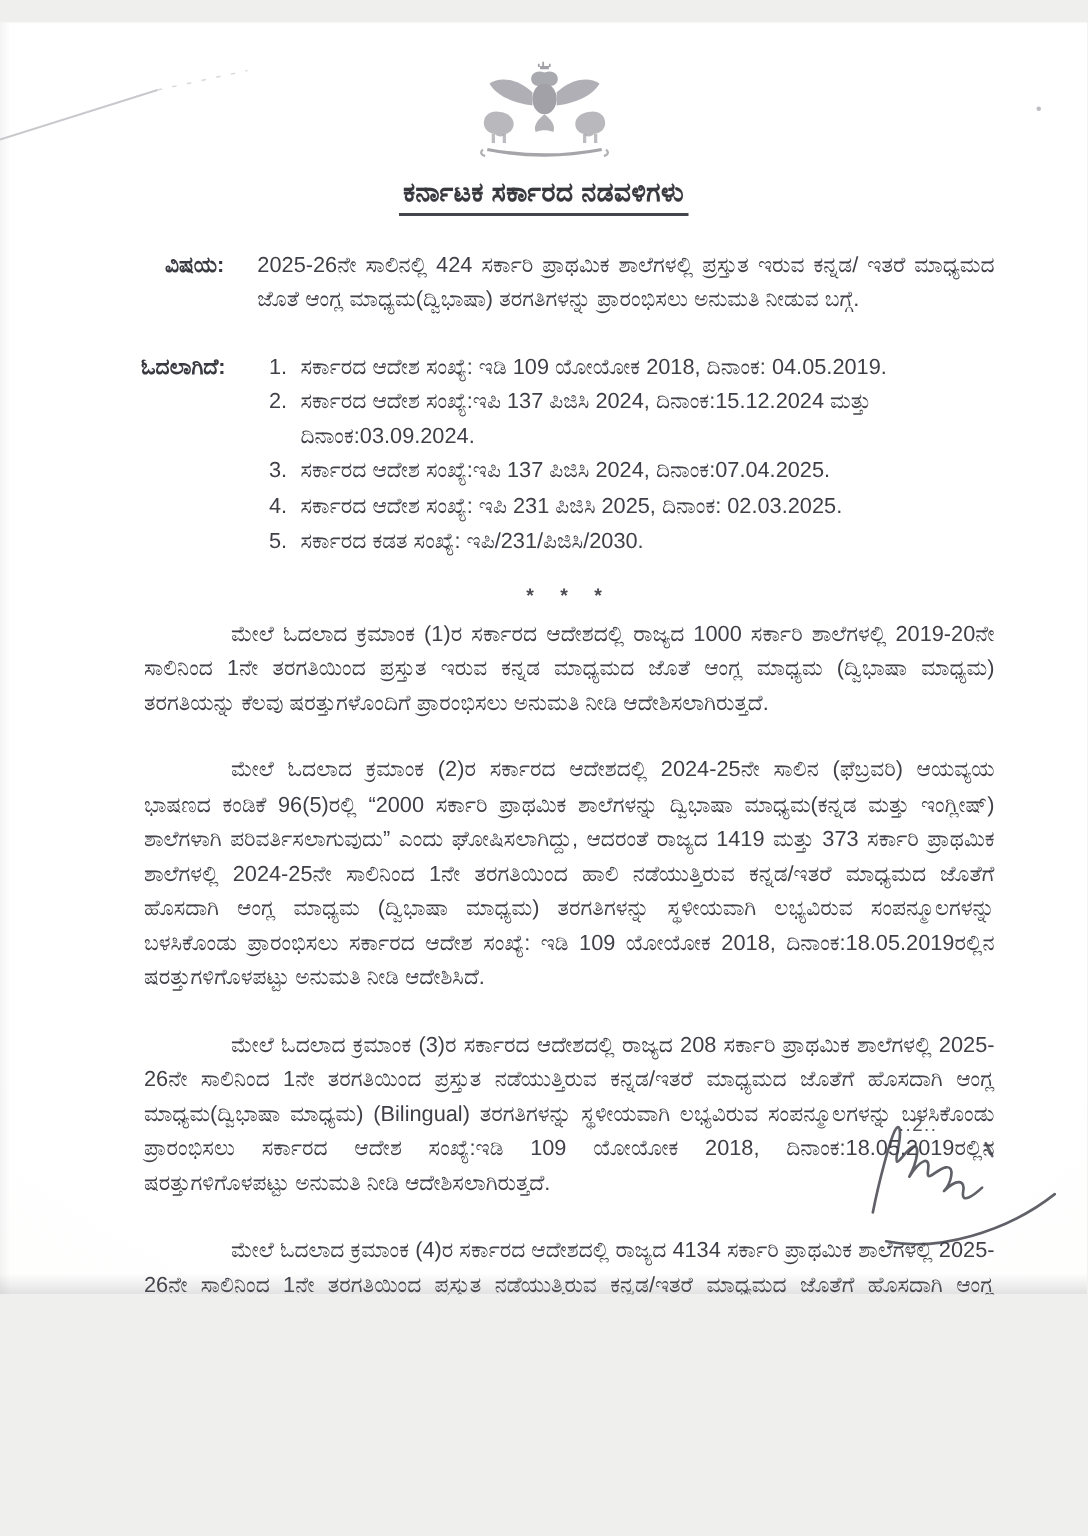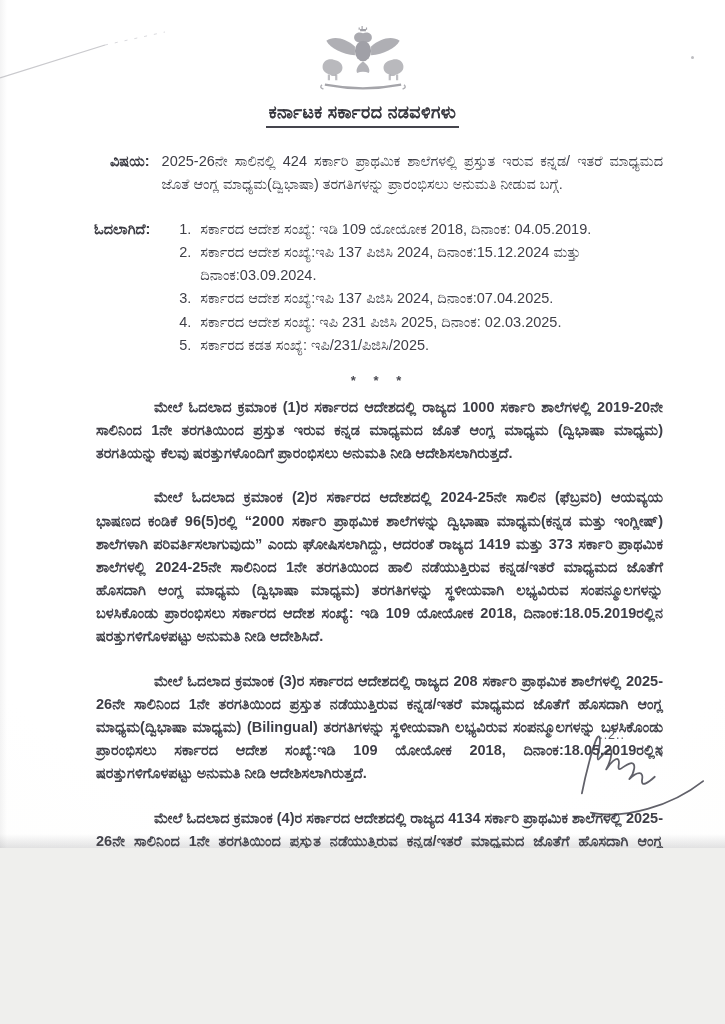--- a/index.html
+++ b/index.html
@@ -1,19 +1,19 @@
 <!DOCTYPE html>
 <html lang="kn"><head>
 <meta charset="utf-8">
 <style>
   html,body{margin:0;padding:0;background:#efefed;}
   .sheet{
     position:relative;
     width:725px;height:848px;
-    margin:0 auto;
+    margin:15px auto;
     overflow:hidden;
     background:
       radial-gradient(130% 110% at 50% 38%, #ffffff 55%, #fdfdfc 80%, #f4f4f2 100%);
     font-family:"Liberation Sans","DejaVu Sans",sans-serif;
     color:#3f3f47;
   }
   
   .edge-left{position:absolute;left:0;top:0;bottom:0;width:7px;
     background:linear-gradient(to right, rgba(90,90,95,0.07), rgba(90,90,95,0));}
   .edge-bottom{position:absolute;left:0;right:0;bottom:0;height:14px;
@@ -28,41 +28,41 @@
     display:inline-block;
     font-size:17.5px;font-weight:700;color:#38383f;
     letter-spacing:.4px;
     border-bottom:2.2px solid #45454d;
     padding:0 3px 2.5px;
     text-shadow:0 0 .6px rgba(60,60,65,.35);
   }
 
   .body-col{margin:22px 62px 0 96px;font-size:14.5px;line-height:1.6;}
 
-  .subject-row{display:flex;align-items:flex-start;gap:10px;margin-left:14px;}
+  .subject-row{display:flex;align-items:flex-start;gap:20px;margin-left:14px;}
   .subject-label{font-weight:700;color:#3a3a42;white-space:nowrap;}
   .subject-text{flex:1;text-align:justify;padding-left:2px;}
 
   .refs-row{display:flex;align-items:flex-start;margin-top:22px;margin-left:-2px;gap:26px;}
   .refs-label{font-weight:700;color:#3a3a42;white-space:nowrap;}
   .refs-list{flex:1;margin:0;padding:0;list-style:none;}
   .ref-item{display:flex;gap:9px;}
   .ref-num{min-width:15px;text-align:right;flex:none;}
   .ref-text{flex:1;text-align:left;}
 
   .separator{
     text-align:center;margin:14px 0 4px;letter-spacing:7px;
     font-weight:700;font-size:13px;color:#4a4a52;
   }
 
   .preamble-heading{
     font-weight:700;font-style:italic;font-size:15.5px;color:#3a3a42;
     margin:10px 0 6px;letter-spacing:.2px;
   }
-  .para{text-align:justify;text-indent:58px;margin:0 0 21px;font-weight:bold;}
+  .para{text-align:justify;text-indent:58px;margin:0 0 21px;}
 
   .page-number{
     position:absolute;right:100px;bottom:106px;
     font-size:12.5px;color:#55555e;letter-spacing:1px;
   }
   .signature{position:absolute;right:14px;bottom:20px;width:158px;height:108px;
     transform:rotate(-3deg);}
 </style>
 </head>
 <body>
@@ -127,21 +127,21 @@
         <li class="ref-item">
           <span class="ref-num">3.</span>
           <span class="ref-text">ಸರ್ಕಾರದ ಆದೇಶ ಸಂಖ್ಯೆ:ಇಪಿ 137 ಪಿಜಿಸಿ 2024, ದಿನಾಂಕ:07.04.2025.</span>
         </li>
         <li class="ref-item">
           <span class="ref-num">4.</span>
           <span class="ref-text">ಸರ್ಕಾರದ ಆದೇಶ ಸಂಖ್ಯೆ: ಇಪಿ 231 ಪಿಜಿಸಿ 2025, ದಿನಾಂಕ: 02.03.2025.</span>
         </li>
         <li class="ref-item">
           <span class="ref-num">5.</span>
-          <span class="ref-text">ಸರ್ಕಾರದ ಕಡತ ಸಂಖ್ಯೆ: ಇಪಿ/231/ಪಿಜಿಸಿ/2025.</span>
+          <span class="ref-text">ಸರ್ಕಾರದ ಕಡತ ಸಂಖ್ಯೆ: ಇಪಿ/231/ಪಿಜಿಸಿ/2030.</span>
         </li>
       </ol>
     </div>
 
     <div class="separator">* * *</div>
 
     <p class="para">ಮೇಲೆ ಓದಲಾದ ಕ್ರಮಾಂಕ (1)ರ ಸರ್ಕಾರದ ಆದೇಶದಲ್ಲಿ ರಾಜ್ಯದ 1000 ಸರ್ಕಾರಿ ಶಾಲೆಗಳಲ್ಲಿ 2019-20ನೇ ಸಾಲಿನಿಂದ 1ನೇ ತರಗತಿಯಿಂದ ಪ್ರಸ್ತುತ ಇರುವ ಕನ್ನಡ ಮಾಧ್ಯಮದ ಜೊತೆ ಆಂಗ್ಲ ಮಾಧ್ಯಮ (ದ್ವಿಭಾಷಾ ಮಾಧ್ಯಮ) ತರಗತಿಯನ್ನು ಕೆಲವು ಷರತ್ತುಗಳೊಂದಿಗೆ ಪ್ರಾರಂಭಿಸಲು ಅನುಮತಿ ನೀಡಿ ಆದೇಶಿಸಲಾಗಿರುತ್ತದೆ.</p>
     <p class="para">ಮೇಲೆ ಓದಲಾದ ಕ್ರಮಾಂಕ (2)ರ ಸರ್ಕಾರದ ಆದೇಶದಲ್ಲಿ 2024-25ನೇ ಸಾಲಿನ (ಫೆಬ್ರವರಿ) ಆಯವ್ಯಯ ಭಾಷಣದ ಕಂಡಿಕೆ 96(5)ರಲ್ಲಿ “2000 ಸರ್ಕಾರಿ ಪ್ರಾಥಮಿಕ ಶಾಲೆಗಳನ್ನು ದ್ವಿಭಾಷಾ ಮಾಧ್ಯಮ(ಕನ್ನಡ ಮತ್ತು ಇಂಗ್ಲೀಷ್) ಶಾಲೆಗಳಾಗಿ ಪರಿವರ್ತಿಸಲಾಗುವುದು” ಎಂದು ಘೋಷಿಸಲಾಗಿದ್ದು, ಆದರಂತೆ ರಾಜ್ಯದ 1419 ಮತ್ತು 373 ಸರ್ಕಾರಿ ಪ್ರಾಥಮಿಕ ಶಾಲೆಗಳಲ್ಲಿ 2024-25ನೇ ಸಾಲಿನಿಂದ 1ನೇ ತರಗತಿಯಿಂದ ಹಾಲಿ ನಡೆಯುತ್ತಿರುವ ಕನ್ನಡ/ಇತರೆ ಮಾಧ್ಯಮದ ಜೊತೆಗೆ ಹೊಸದಾಗಿ ಆಂಗ್ಲ ಮಾಧ್ಯಮ (ದ್ವಿಭಾಷಾ ಮಾಧ್ಯಮ) ತರಗತಿಗಳನ್ನು ಸ್ಥಳೀಯವಾಗಿ ಲಭ್ಯವಿರುವ ಸಂಪನ್ಮೂಲಗಳನ್ನು ಬಳಸಿಕೊಂಡು ಪ್ರಾರಂಭಿಸಲು ಸರ್ಕಾರದ ಆದೇಶ ಸಂಖ್ಯೆ: ಇಡಿ 109 ಯೋಯೋಕ 2018, ದಿನಾಂಕ:18.05.2019ರಲ್ಲಿನ ಷರತ್ತುಗಳಿಗೊಳಪಟ್ಟು ಅನುಮತಿ ನೀಡಿ ಆದೇಶಿಸಿದೆ.</p>
     <p class="para">ಮೇಲೆ ಓದಲಾದ ಕ್ರಮಾಂಕ (3)ರ ಸರ್ಕಾರದ ಆದೇಶದಲ್ಲಿ ರಾಜ್ಯದ 208 ಸರ್ಕಾರಿ ಪ್ರಾಥಮಿಕ ಶಾಲೆಗಳಲ್ಲಿ 2025-26ನೇ ಸಾಲಿನಿಂದ 1ನೇ ತರಗತಿಯಿಂದ ಪ್ರಸ್ತುತ ನಡೆಯುತ್ತಿರುವ ಕನ್ನಡ/ಇತರೆ ಮಾಧ್ಯಮದ ಜೊತೆಗೆ ಹೊಸದಾಗಿ ಆಂಗ್ಲ ಮಾಧ್ಯಮ(ದ್ವಿಭಾಷಾ ಮಾಧ್ಯಮ) (Bilingual) ತರಗತಿಗಳನ್ನು ಸ್ಥಳೀಯವಾಗಿ ಲಭ್ಯವಿರುವ ಸಂಪನ್ಮೂಲಗಳನ್ನು ಬಳಸಿಕೊಂಡು ಪ್ರಾರಂಭಿಸಲು ಸರ್ಕಾರದ ಆದೇಶ ಸಂಖ್ಯೆ:ಇಡಿ 109 ಯೋಯೋಕ 2018, ದಿನಾಂಕ:18.05.2019ರಲ್ಲಿನ ಷರತ್ತುಗಳಿಗೊಳಪಟ್ಟು ಅನುಮತಿ ನೀಡಿ ಆದೇಶಿಸಲಾಗಿರುತ್ತದೆ.</p>
     <p class="para">ಮೇಲೆ ಓದಲಾದ ಕ್ರಮಾಂಕ (4)ರ ಸರ್ಕಾರದ ಆದೇಶದಲ್ಲಿ ರಾಜ್ಯದ 4134 ಸರ್ಕಾರಿ ಪ್ರಾಥಮಿಕ ಶಾಲೆಗಳಲ್ಲಿ 2025-26ನೇ ಸಾಲಿನಿಂದ 1ನೇ ತರಗತಿಯಿಂದ ಪ್ರಸ್ತುತ ನಡೆಯುತ್ತಿರುವ ಕನ್ನಡ/ಇತರೆ ಮಾಧ್ಯಮದ ಜೊತೆಗೆ ಹೊಸದಾಗಿ ಆಂಗ್ಲ ಮಾಧ್ಯಮ(ದ್ವಿಭಾಷಾ ಮಾಧ್ಯಮ)(Bilingual) ತರಗತಿಗಳನ್ನು ಸ್ಥಳೀಯವಾಗಿ ಲಭ್ಯವಿರುವ ಸಂಪನ್ಮೂಲಗಳನ್ನು ಬಳಸಿಕೊಂಡು ಪ್ರಾರಂಭಿಸಲು ಸರ್ಕಾರದ ಆದೇಶ ಸಂಖ್ಯೆ:ಇಡಿ 109 ಯೋಯೋಕ 2018, ದಿನಾಂಕ:18.05.2019ರಲ್ಲಿನ ಷರತ್ತುಗಳಿಗೊಳಪಟ್ಟು ಅನುಮತಿ ನೀಡಿ ಆದೇಶಿಸಲಾಗಿರುತ್ತದೆ.</p>

